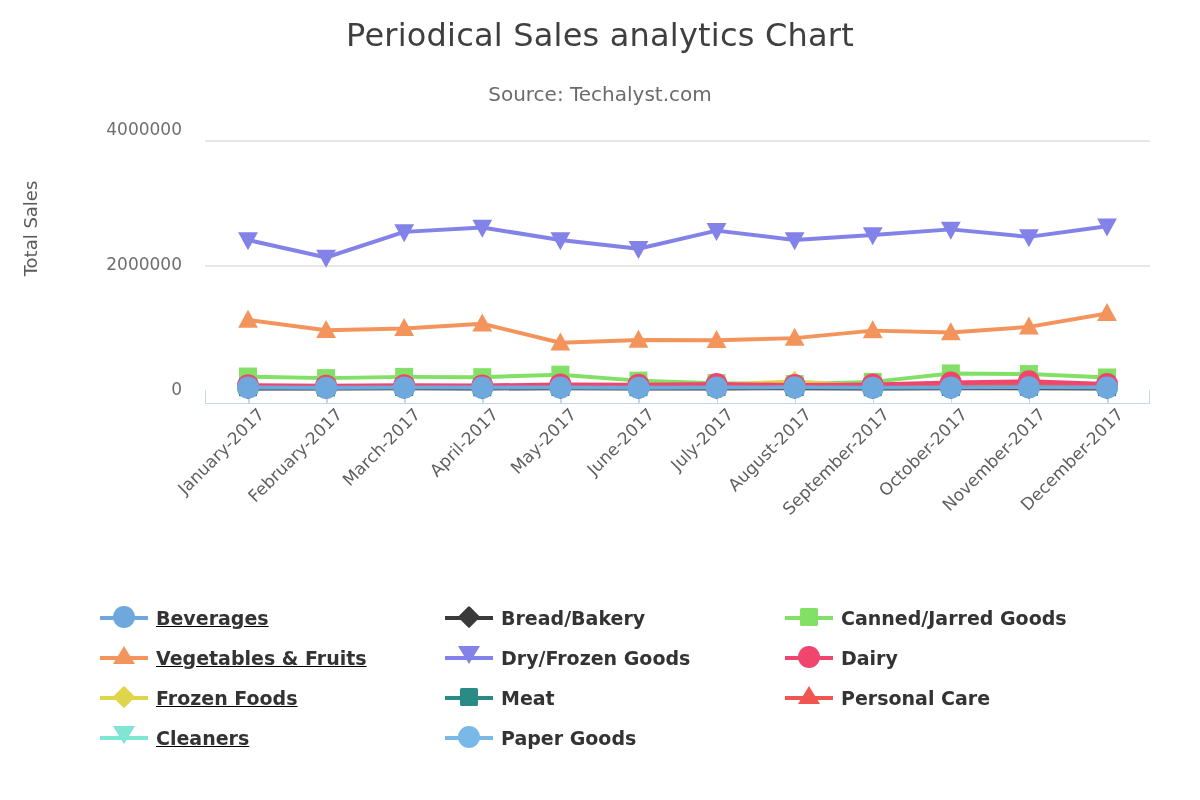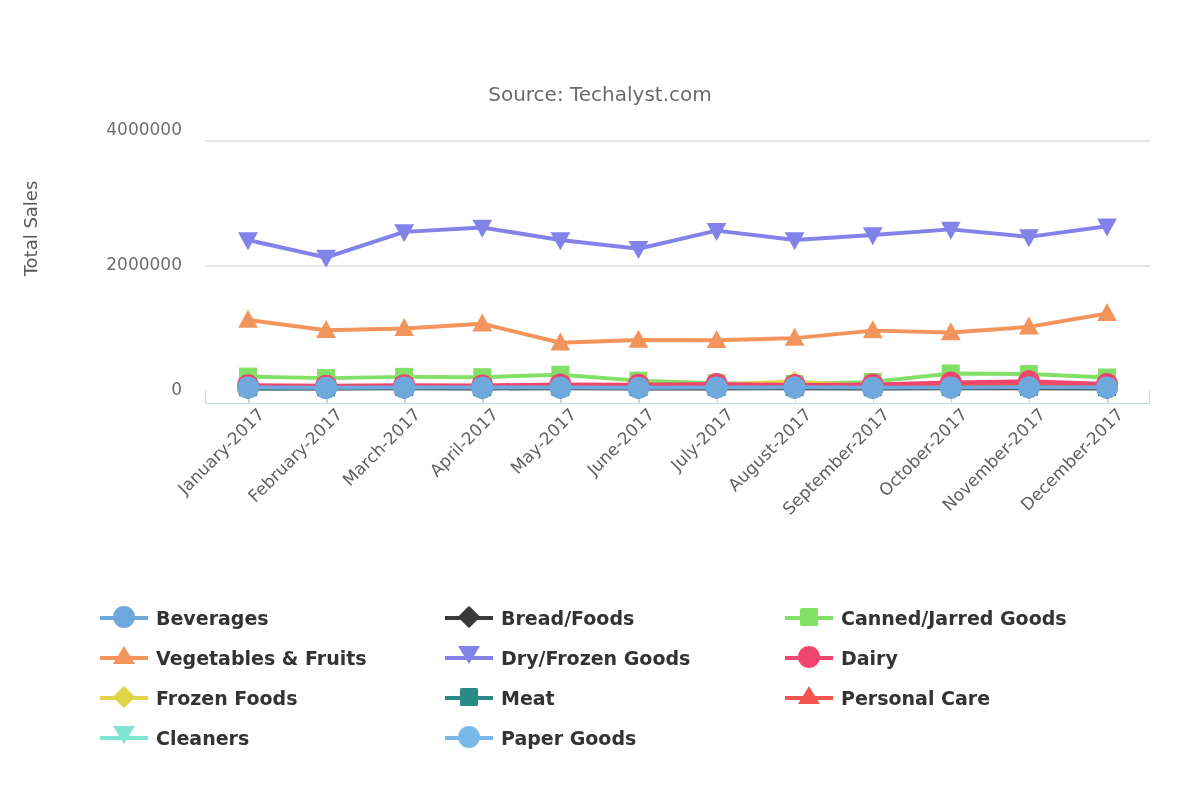--- a/index.html
+++ b/index.html
@@ -41,21 +41,21 @@
     transform:rotate(-45deg) translate(-100%,0);
   }
 
   
   svg.series-layer{position:absolute;left:0;top:0;width:1200px;height:800px;overflow:visible;}
 
   
   .legend{position:absolute;left:100px;top:598px;width:1050px;}
   .legend-row{display:flex;}
   .legend-item{display:flex;align-items:center;height:40px;}
-  .legend-item.c1{width:345px;}
+  .legend-item.c1{width:345px;text-decoration:underline;}
   .legend-item.c2{width:340px;}
   .legend-item.c3{width:340px;}
   .legend-marker{width:48px;height:22px;position:relative;flex:0 0 48px;}
   .legend-marker i{
     position:absolute;left:0;top:9px;width:48px;height:4px;display:block;
   }
   .legend-marker b{position:absolute;left:13px;top:-1px;width:22px;height:22px;display:block;}
   .legend-label{
     font-size:19px;font-weight:bold;color:#333333;margin-left:8px;white-space:nowrap;
     font-family:"DejaVu Sans","Liberation Sans",sans-serif;
@@ -67,20 +67,21 @@
   .m-tri-up{background:transparent !important;width:0 !important;height:0 !important;
             left:13px;top:2px;border-left:11px solid transparent;border-right:11px solid transparent;}
   .m-tri-down{background:transparent !important;width:0 !important;height:0 !important;
             left:13px;top:3px;border-left:11px solid transparent;border-right:11px solid transparent;}
 </style>
 </head>
 <body>
 
 <div id="root">
 
+  <div class="title">Periodical Sales analytics Chart</div>
   <div class="subtitle">Source: Techalyst.com</div>
 
   <div class="yaxis-title">Total Sales</div>
 
   <div id="y-labels">
       <div class="ylabel-txt" style="top: 379px;">0</div>
       <div class="ylabel-txt" style="top: 254px;">2000000</div>
       <div class="ylabel-txt" style="top: 119px;">4000000</div>
     </div>
   <div id="grid-lines">
@@ -295,21 +296,21 @@
             <i style="background: rgb(111, 168, 220);"></i>
             <b class="m-circle" style="background: rgb(111, 168, 220);"></b>
           </span>
         <span class="legend-label">Beverages</span>
       </div>
       <div class="legend-item c2">
         <span class="legend-marker">
             <i style="background: rgb(58, 58, 58);"></i>
             <b class="m-diamond" style="background: rgb(58, 58, 58);"></b>
           </span>
-        <span class="legend-label">Bread/Foods</span>
+        <span class="legend-label">Bread/Bakery</span>
       </div>
       <div class="legend-item c3">
         <span class="legend-marker">
             <i style="background: rgb(130, 224, 102);"></i>
             <b class="m-square" style="background: rgb(130, 224, 102);"></b>
           </span>
         <span class="legend-label">Canned/Jarred Goods</span>
       </div>
     </div>
     <div class="legend-row">

